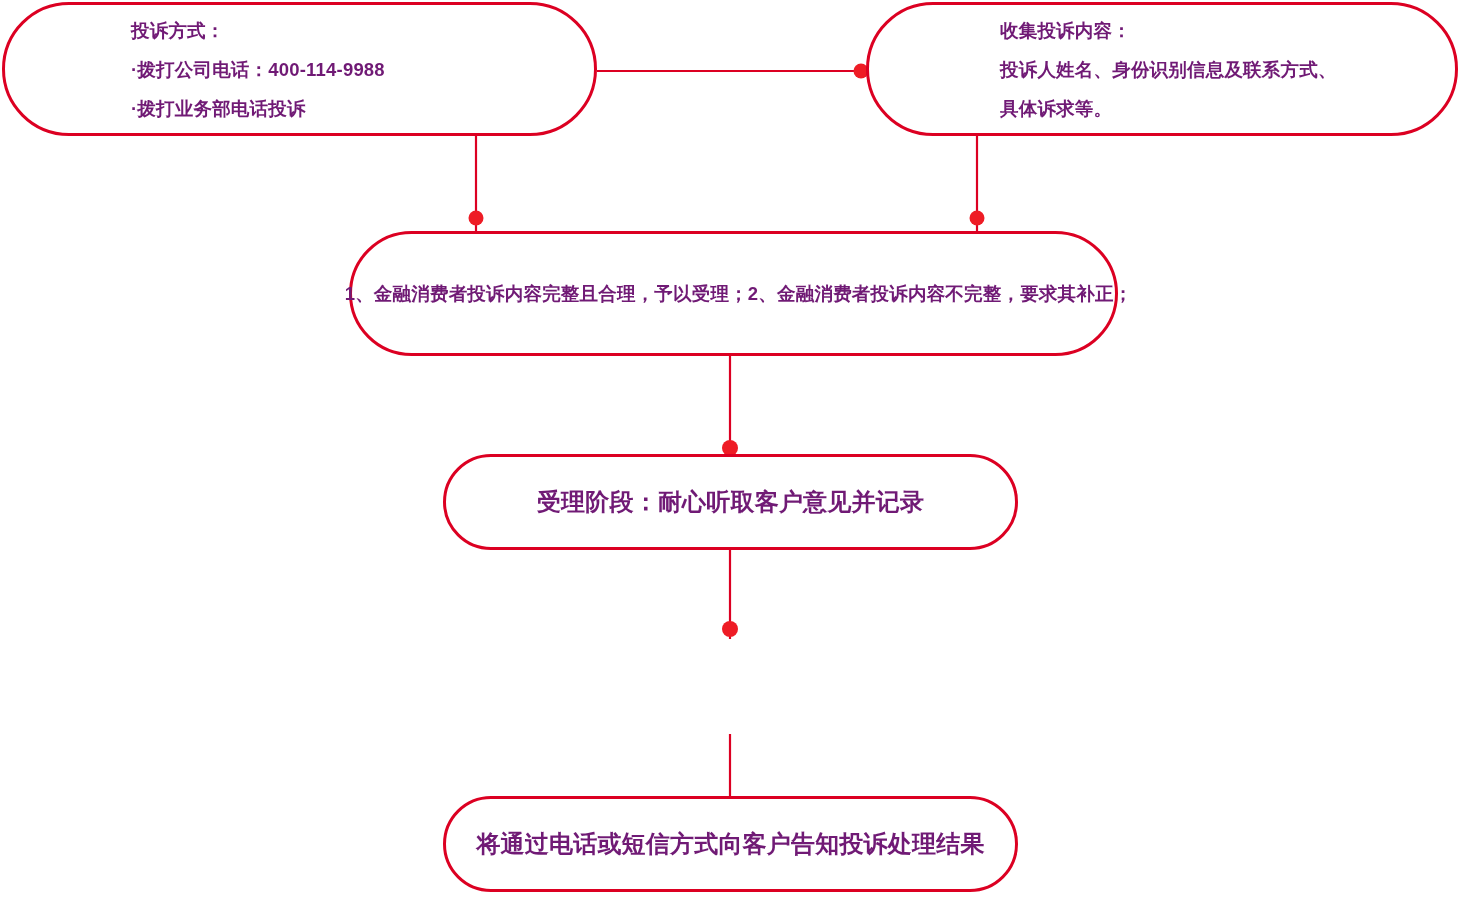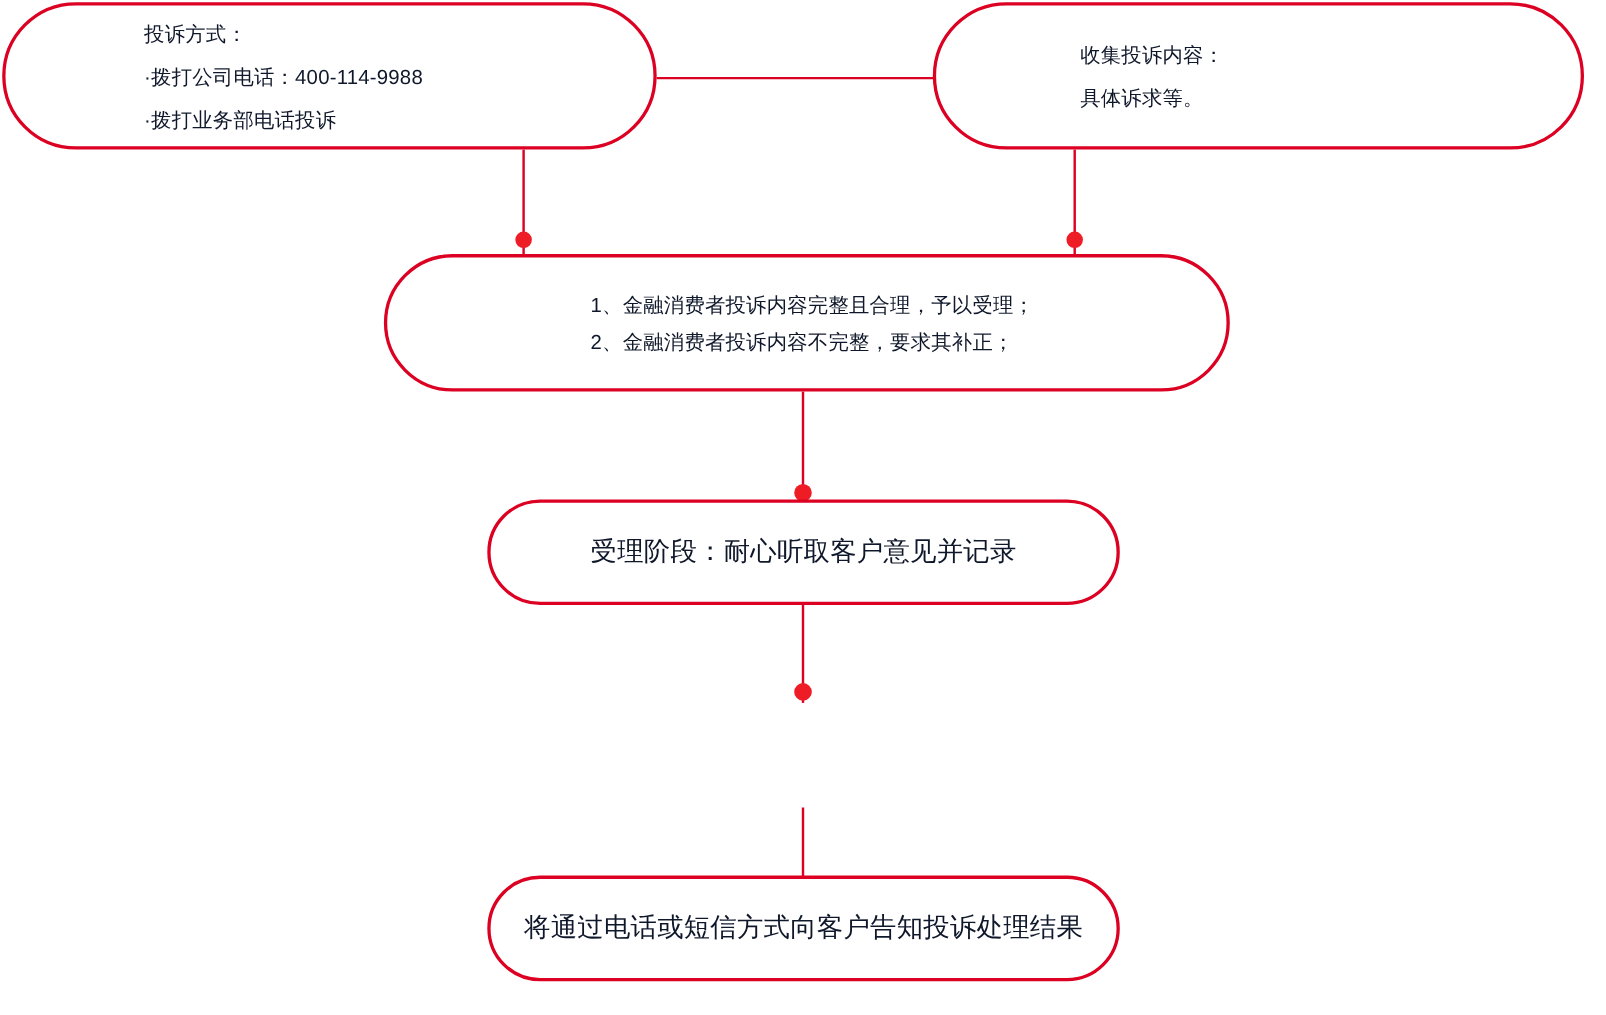--- a/index.html
+++ b/index.html
@@ -32,42 +32,42 @@
     background: #ffffff;
     display: flex;
     flex-direction: column;
     justify-content: center;
     z-index: 2;
   }
   .node.pill {
     border-radius: 999px;
   }
   .node-text {
-    font-weight: normal;
-    color: #0f172a;
+    font-weight: bold;
+    color: #701a75;
     letter-spacing: 0.2px;
     white-space: nowrap;
   }
   
   #node-complaint-method {
     left: 2px;
     top: 2px;
     width: 595px;
     height: 134px;
     padding-left: 126px;
     align-items: flex-start;
   }
   #node-complaint-method .node-text {
     font-size: 18.5px;
     line-height: 39px;
     text-align: left;
   }
   
   #node-collect-content {
-    left: 848px;
+    left: 866px;
     top: 2px;
     width: 592px;
     height: 134px;
     padding-left: 131px;
     align-items: flex-start;
   }
   #node-collect-content .node-text {
     font-size: 18.5px;
     line-height: 39px;
     text-align: left;
@@ -76,21 +76,21 @@
   #node-acceptance-rules {
     left: 349px;
     top: 231px;
     width: 769px;
     height: 125px;
     align-items: center;
     padding-left: 10px;
   }
   #node-acceptance-rules .rules-inner {
     display: flex;
-    flex-direction: column;
+    flex-direction: row;
     align-items: flex-start;
   }
   #node-acceptance-rules .node-text {
     font-size: 18.5px;
     line-height: 33px;
     text-align: left;
   }
   
   .node.step {
     left: 443px;
@@ -147,20 +147,21 @@
   </svg>
 
   <div class="node pill" id="node-complaint-method">
     <div class="node-text">投诉方式：</div>
     <div class="node-text">·拨打公司电话：400-114-9988</div>
     <div class="node-text">·拨打业务部电话投诉</div>
   </div>
 
   <div class="node pill" id="node-collect-content">
     <div class="node-text">收集投诉内容：</div>
+    <div class="node-text">投诉人姓名、身份识别信息及联系方式、</div>
     <div class="node-text">具体诉求等。</div>
   </div>
 
   <div class="node pill" id="node-acceptance-rules">
     <div class="rules-inner">
       <div class="node-text">1、金融消费者投诉内容完整且合理，予以受理；</div>
       <div class="node-text">2、金融消费者投诉内容不完整，要求其补正；</div>
     </div>
   </div>
 

